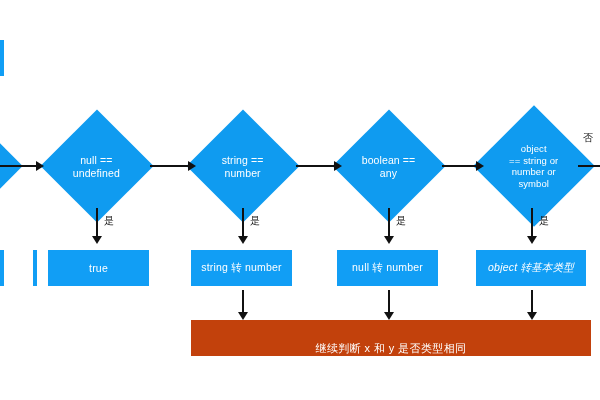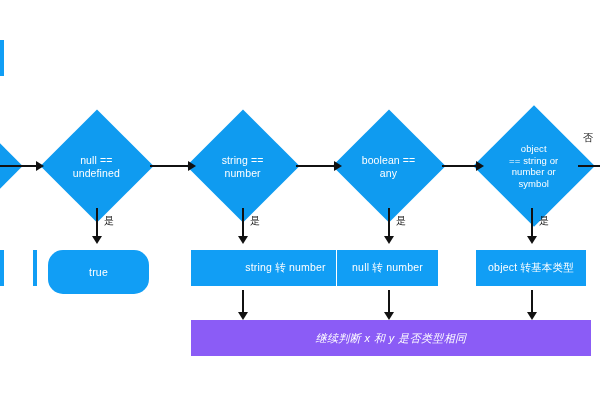--- a/index.html
+++ b/index.html
@@ -47,28 +47,27 @@
     background: #119ef5;
     display: flex;
     align-items: center;
     justify-content: center;
     color: #ffffff;
     font-size: 10.5px;
     letter-spacing: 0.2px;
   }
   .bottom-bar {
     position: absolute;
-    background: #8b5cf6;
+    background: #c2410c;
     display: flex;
-    align-items: center;
+    align-items: flex-end;
     justify-content: center;
     color: #ffffff;
     font-size: 11px;
     letter-spacing: 0.4px;
-    font-style: italic;
   }
 
   
   .edge-sliver {
     position: absolute;
     background: #119ef5;
   }
 
   
   .h-line {
@@ -165,33 +164,33 @@
   <span class="edge-label" style="left:250px; top:214px;">是</span>
 
   <div class="v-line" style="left:388px; top:208px; height:28px;"></div>
   <div class="arrow-down" style="left:384px; top:236px;"></div>
   <span class="edge-label" style="left:396px; top:214px;">是</span>
 
   <div class="v-line" style="left:531px; top:208px; height:28px;"></div>
   <div class="arrow-down" style="left:527px; top:236px;"></div>
   <span class="edge-label" style="left:539px; top:214px;">是</span>
 
-  <div class="box" style="left:48px;  top:250px; width:101px; height:44px;border-radius:15px;">
+  <div class="box" style="left:48px;  top:250px; width:101px; height:36px;">
     <span>true</span>
   </div>
 
-  <div class="box" style="left:191px; top:250px; width:101px; height:36px;padding-left:44px;">
+  <div class="box" style="left:191px; top:250px; width:101px; height:36px;">
     <span>string 转 number</span>
   </div>
 
   <div class="box" style="left:337px; top:250px; width:101px; height:36px;">
     <span>null 转 number</span>
   </div>
 
-  <div class="box" style="left:476px; top:250px; width:110px; height:36px;">
+  <div class="box" style="left:476px; top:250px; width:110px; height:36px;font-style:italic;">
     <span>object 转基本类型</span>
   </div>
 
   <div class="v-line" style="left:242px; top:290px; height:22px;"></div>
   <div class="arrow-down" style="left:238px; top:312px;"></div>
 
   <div class="v-line" style="left:388px; top:290px; height:22px;"></div>
   <div class="arrow-down" style="left:384px; top:312px;"></div>
 
   <div class="v-line" style="left:531px; top:290px; height:22px;"></div>

